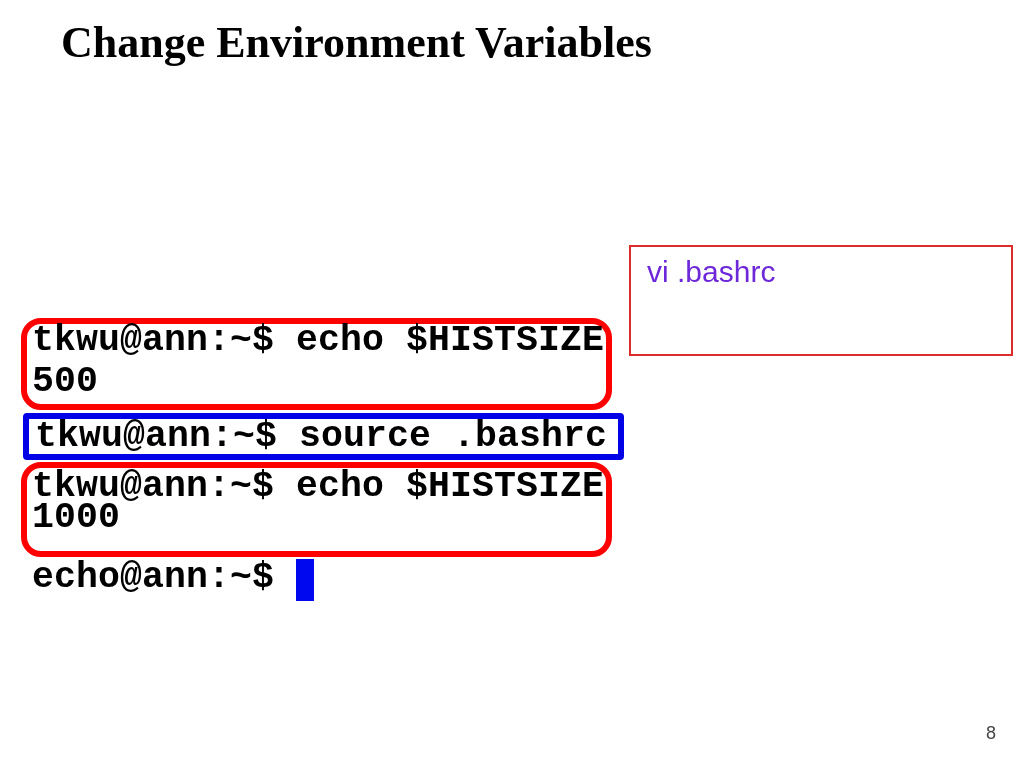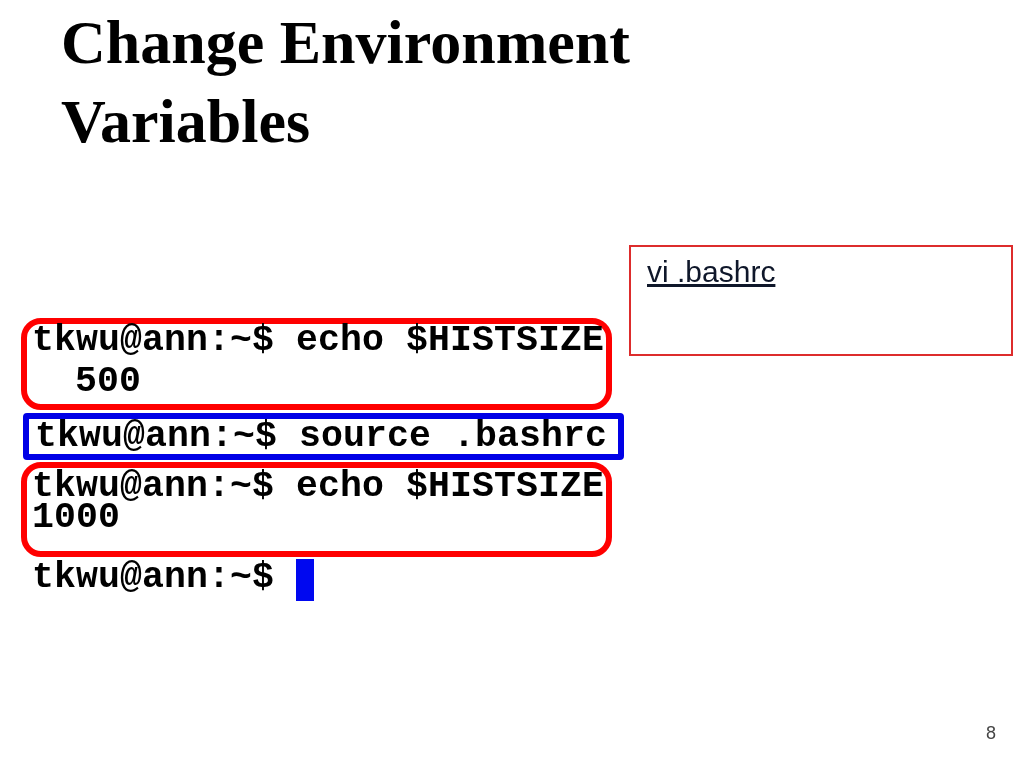--- a/index.html
+++ b/index.html
@@ -10,21 +10,21 @@
     overflow: hidden;
     font-family: "Liberation Sans", sans-serif;
   }
   .abs { position: absolute; }
 
   
   .slide-title {
     left: 61px; top: 3px; width: 700px;
     font-family: "Liberation Serif", serif;
     font-weight: bold;
-    font-size: 62px;
+    font-size: 44px;
     line-height: 79px;
     color: #000000;
     letter-spacing: 0px;
   }
 
   
   .term-line {
     position: absolute;
     font-family: "Liberation Mono", monospace;
     font-weight: bold;
@@ -65,23 +65,22 @@
     width: 384px; height: 111px;
     border: 2px solid #dd2c2c;
     box-sizing: border-box;
     padding: 8px 4px 0 16px;
     background: #ffffff;
   }
   .note-line {
     font-family: "Liberation Sans", sans-serif;
     font-size: 30px;
     line-height: 33px;
-    color: #0f172a;
+    color: #6d28d9;
     white-space: pre;
-    text-decoration: underline;
   }
   .note-line.indent { padding-left: 26px; }
 
   
   .page-number {
     position: absolute;
     left: 968px; top: 723px;
     width: 28px;
     text-align: right;
     font-family: "Liberation Sans", sans-serif;
@@ -94,25 +93,25 @@
 
 <div class="abs slide-title">Change Environment Variables</div>
 
 <div>
 
   <div class="hl-box hl-red" style="left:21px; top:318px; width:591px; height:92px;"></div>
   <div class="hl-box hl-blue" style="left:23px; top:413px; width:601px; height:47px;"></div>
   <div class="hl-box hl-red" style="left:21px; top:462px; width:591px; height:95px;"></div>
 
   <div class="term-line" style="left:32px; top:323px;">tkwu@ann:~$ echo $HISTSIZE</div>
-  <div class="term-line" style="left:32px; top:364px;margin-left:43px;">500</div>
+  <div class="term-line" style="left:32px; top:364px;">500</div>
   <div class="term-line" style="left:35px; top:419px;">tkwu@ann:~$ source .bashrc</div>
   <div class="term-line" style="left:32px; top:469px;">tkwu@ann:~$ echo $HISTSIZE</div>
   <div class="term-line" style="left:32px; top:500px;">1000</div>
-  <div class="term-line" style="left:32px; top:560px;">tkwu@ann:~$</div>
+  <div class="term-line" style="left:32px; top:560px;">echo@ann:~$</div>
 
   <div class="term-cursor"></div>
 </div>
 
 <div class="note-box">
   <div class="note-line">vi .bashrc</div>
 </div>
 
 <div class="page-number">8</div>
 

